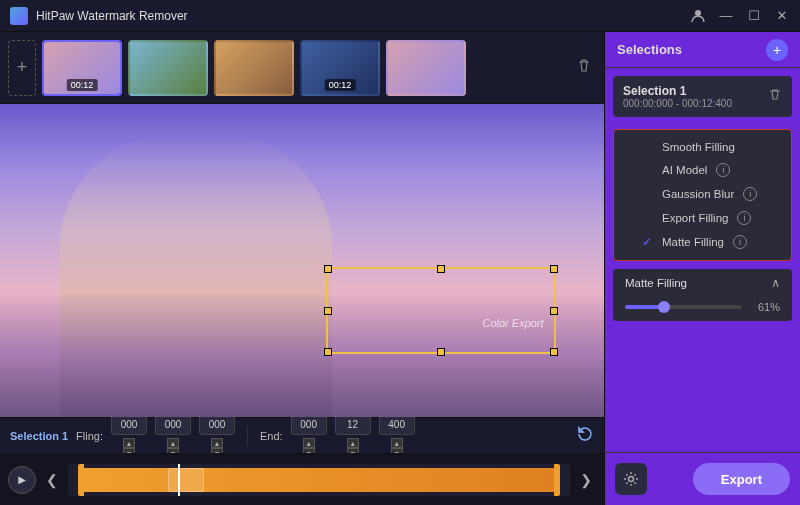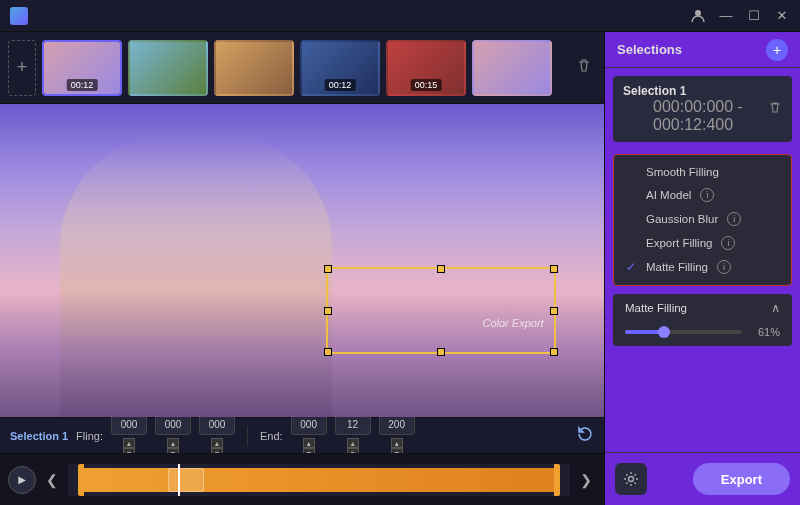--- a/index.html
+++ b/index.html
@@ -386,36 +386,35 @@
       align-items: center;
       justify-content: space-between;
     }
     .selection-entry-info .sel-name {
       color: #ddd;
       font-size: 12px;
       font-weight: 600;
     }
     .selection-entry-info .sel-time {
       color: #999;
-      font-size: 16px;
-      margin-left: 30px;
+      font-size: 10px;
     }
     .sel-delete-btn {
       color: #888;
       cursor: pointer;
       font-size: 12px;
     }
 
     
     .filling-options-box {
       margin: 4px 8px;
       border: 1.5px solid #c0392b;
       border-radius: 4px;
       background: #2a2a38;
-      padding: 6px 0;
+      padding: 6px 16px;
     }
     .filling-option {
       display: flex;
       align-items: center;
       padding: 5px 12px;
       cursor: pointer;
       color: #ccc;
       font-size: 11.5px;
       gap: 6px;
     }
@@ -546,20 +545,21 @@
     .thumb-4 { background: linear-gradient(135deg, #4060a0 0%, #203060 100%); }
     .thumb-5 { background: linear-gradient(135deg, #c04040 0%, #803030 100%); }
     .thumb-6 { background: linear-gradient(135deg, #d4a0b0 0%, #9b89e0 100%); }
   </style>
 </head>
 <body>
 
 <div class="title-bar">
   <div class="title-bar-left">
     <div class="app-icon"></div>
+    <span class="title-text">HitPaw Watermark Remover</span>
   </div>
   <div class="title-bar-right">
 
     <div class="title-btn">
       <svg width="16" height="16" viewBox="0 0 16 16" fill="#aaa">
         <circle cx="8" cy="5" r="3"></circle>
         <path d="M2 14c0-3.3 2.7-6 6-6s6 2.7 6 6" fill="none" stroke="#aaa" stroke-width="1.5"></path>
       </svg>
     </div>
     <div class="title-btn">—</div>
@@ -583,24 +583,20 @@
       </div>
       <div class="thumb-item thumb-2">
         <div class="thumb-bg thumb-2"></div>
       </div>
       <div class="thumb-item thumb-3">
         <div class="thumb-bg thumb-3"></div>
       </div>
       <div class="thumb-item thumb-4">
         <div class="thumb-bg thumb-4"></div>
         <div class="thumb-label">00:12</div>
-      </div>
-      <div class="thumb-item thumb-5">
-        <div class="thumb-bg thumb-5"></div>
-        <div class="thumb-label">00:15</div>
       </div>
       <div class="thumb-item thumb-6">
         <div class="thumb-bg thumb-6"></div>
       </div>
 
       <div class="delete-strip-btn">
         <svg width="16" height="16" viewBox="0 0 16 16" fill="#888">
           <path d="M3 4h10M6 4V2h4v2M5 4l1 9h4l1-9" stroke="#888" stroke-width="1.2" fill="none"></path>
         </svg>
       </div>
@@ -666,21 +662,21 @@
 
       <div class="ctrl-field">
         <div class="number-input">12</div>
         <div class="spin-btns">
           <div class="spin-btn">▲</div>
           <div class="spin-btn">▼</div>
         </div>
       </div>
 
       <div class="ctrl-field">
-        <div class="number-input">200</div>
+        <div class="number-input">400</div>
         <div class="spin-btns">
           <div class="spin-btn">▲</div>
           <div class="spin-btn">▼</div>
         </div>
       </div>
 
       <div class="reset-icon">
         <svg width="18" height="18" viewBox="0 0 18 18" fill="none" stroke="#8ab4f8" stroke-width="1.5">
           <path d="M3 9a6 6 0 1 0 1.5-4L3 3v4h4l-1.5-1.5"></path>
         </svg>

